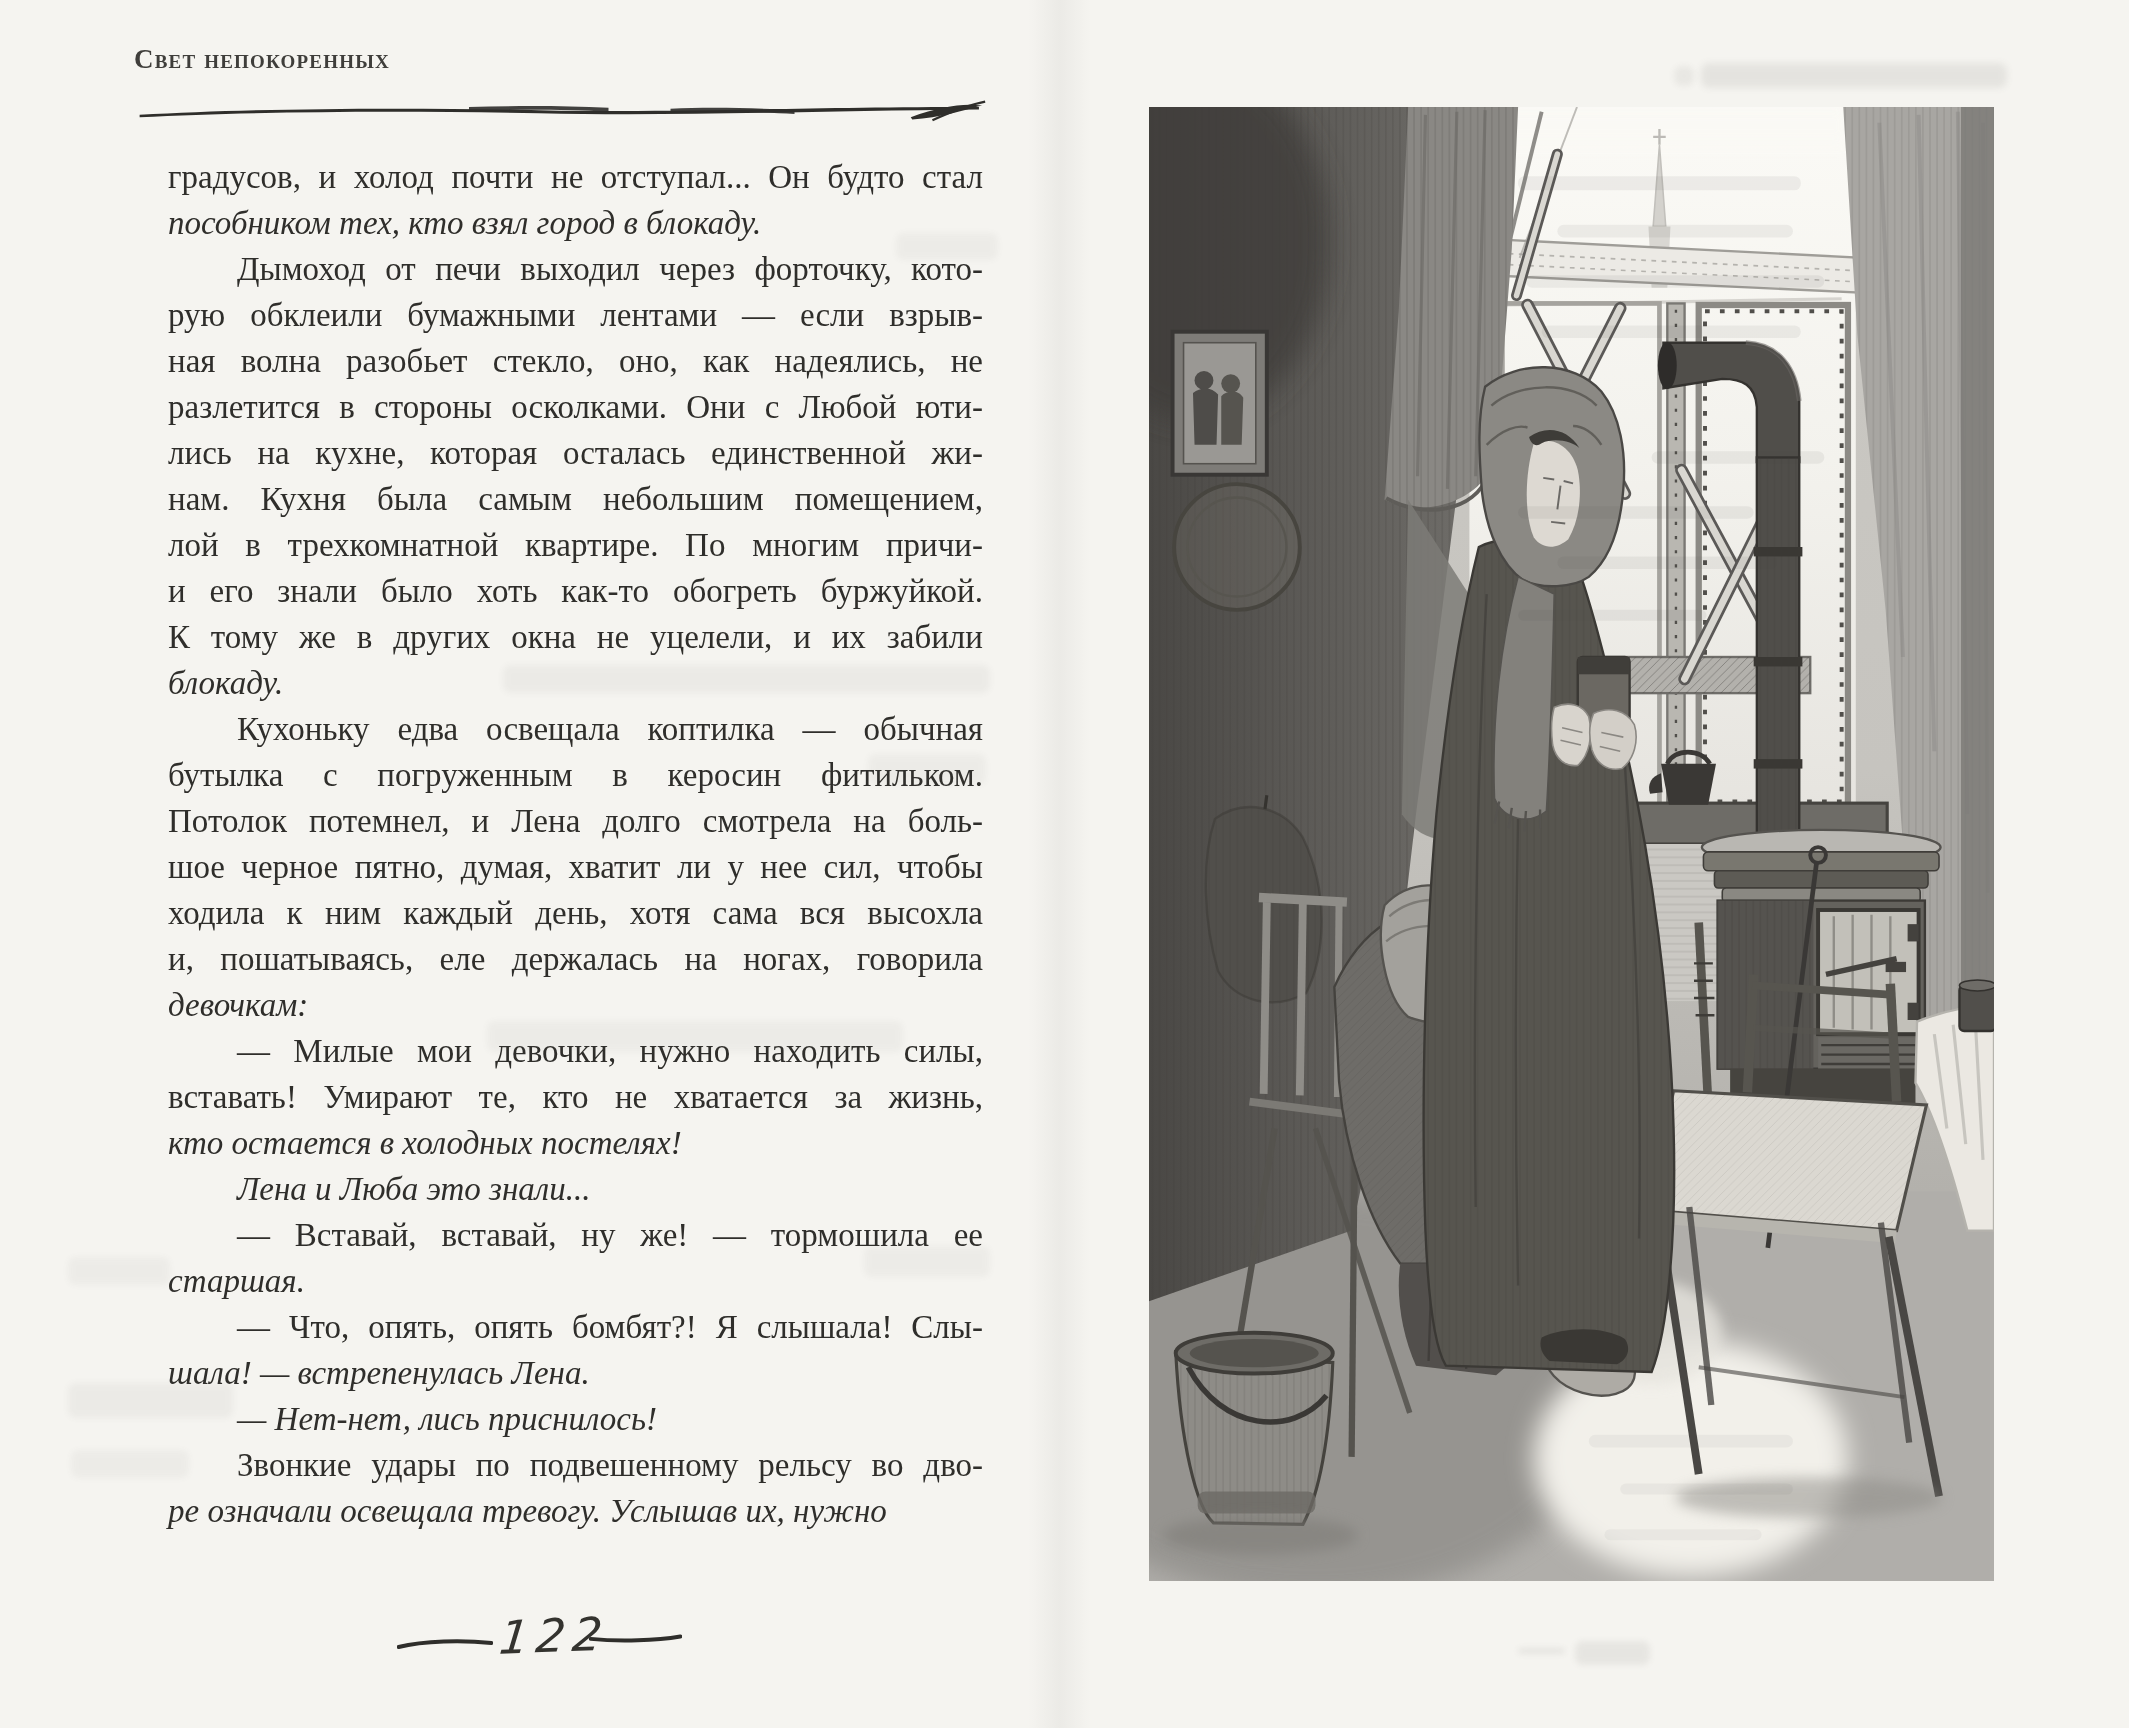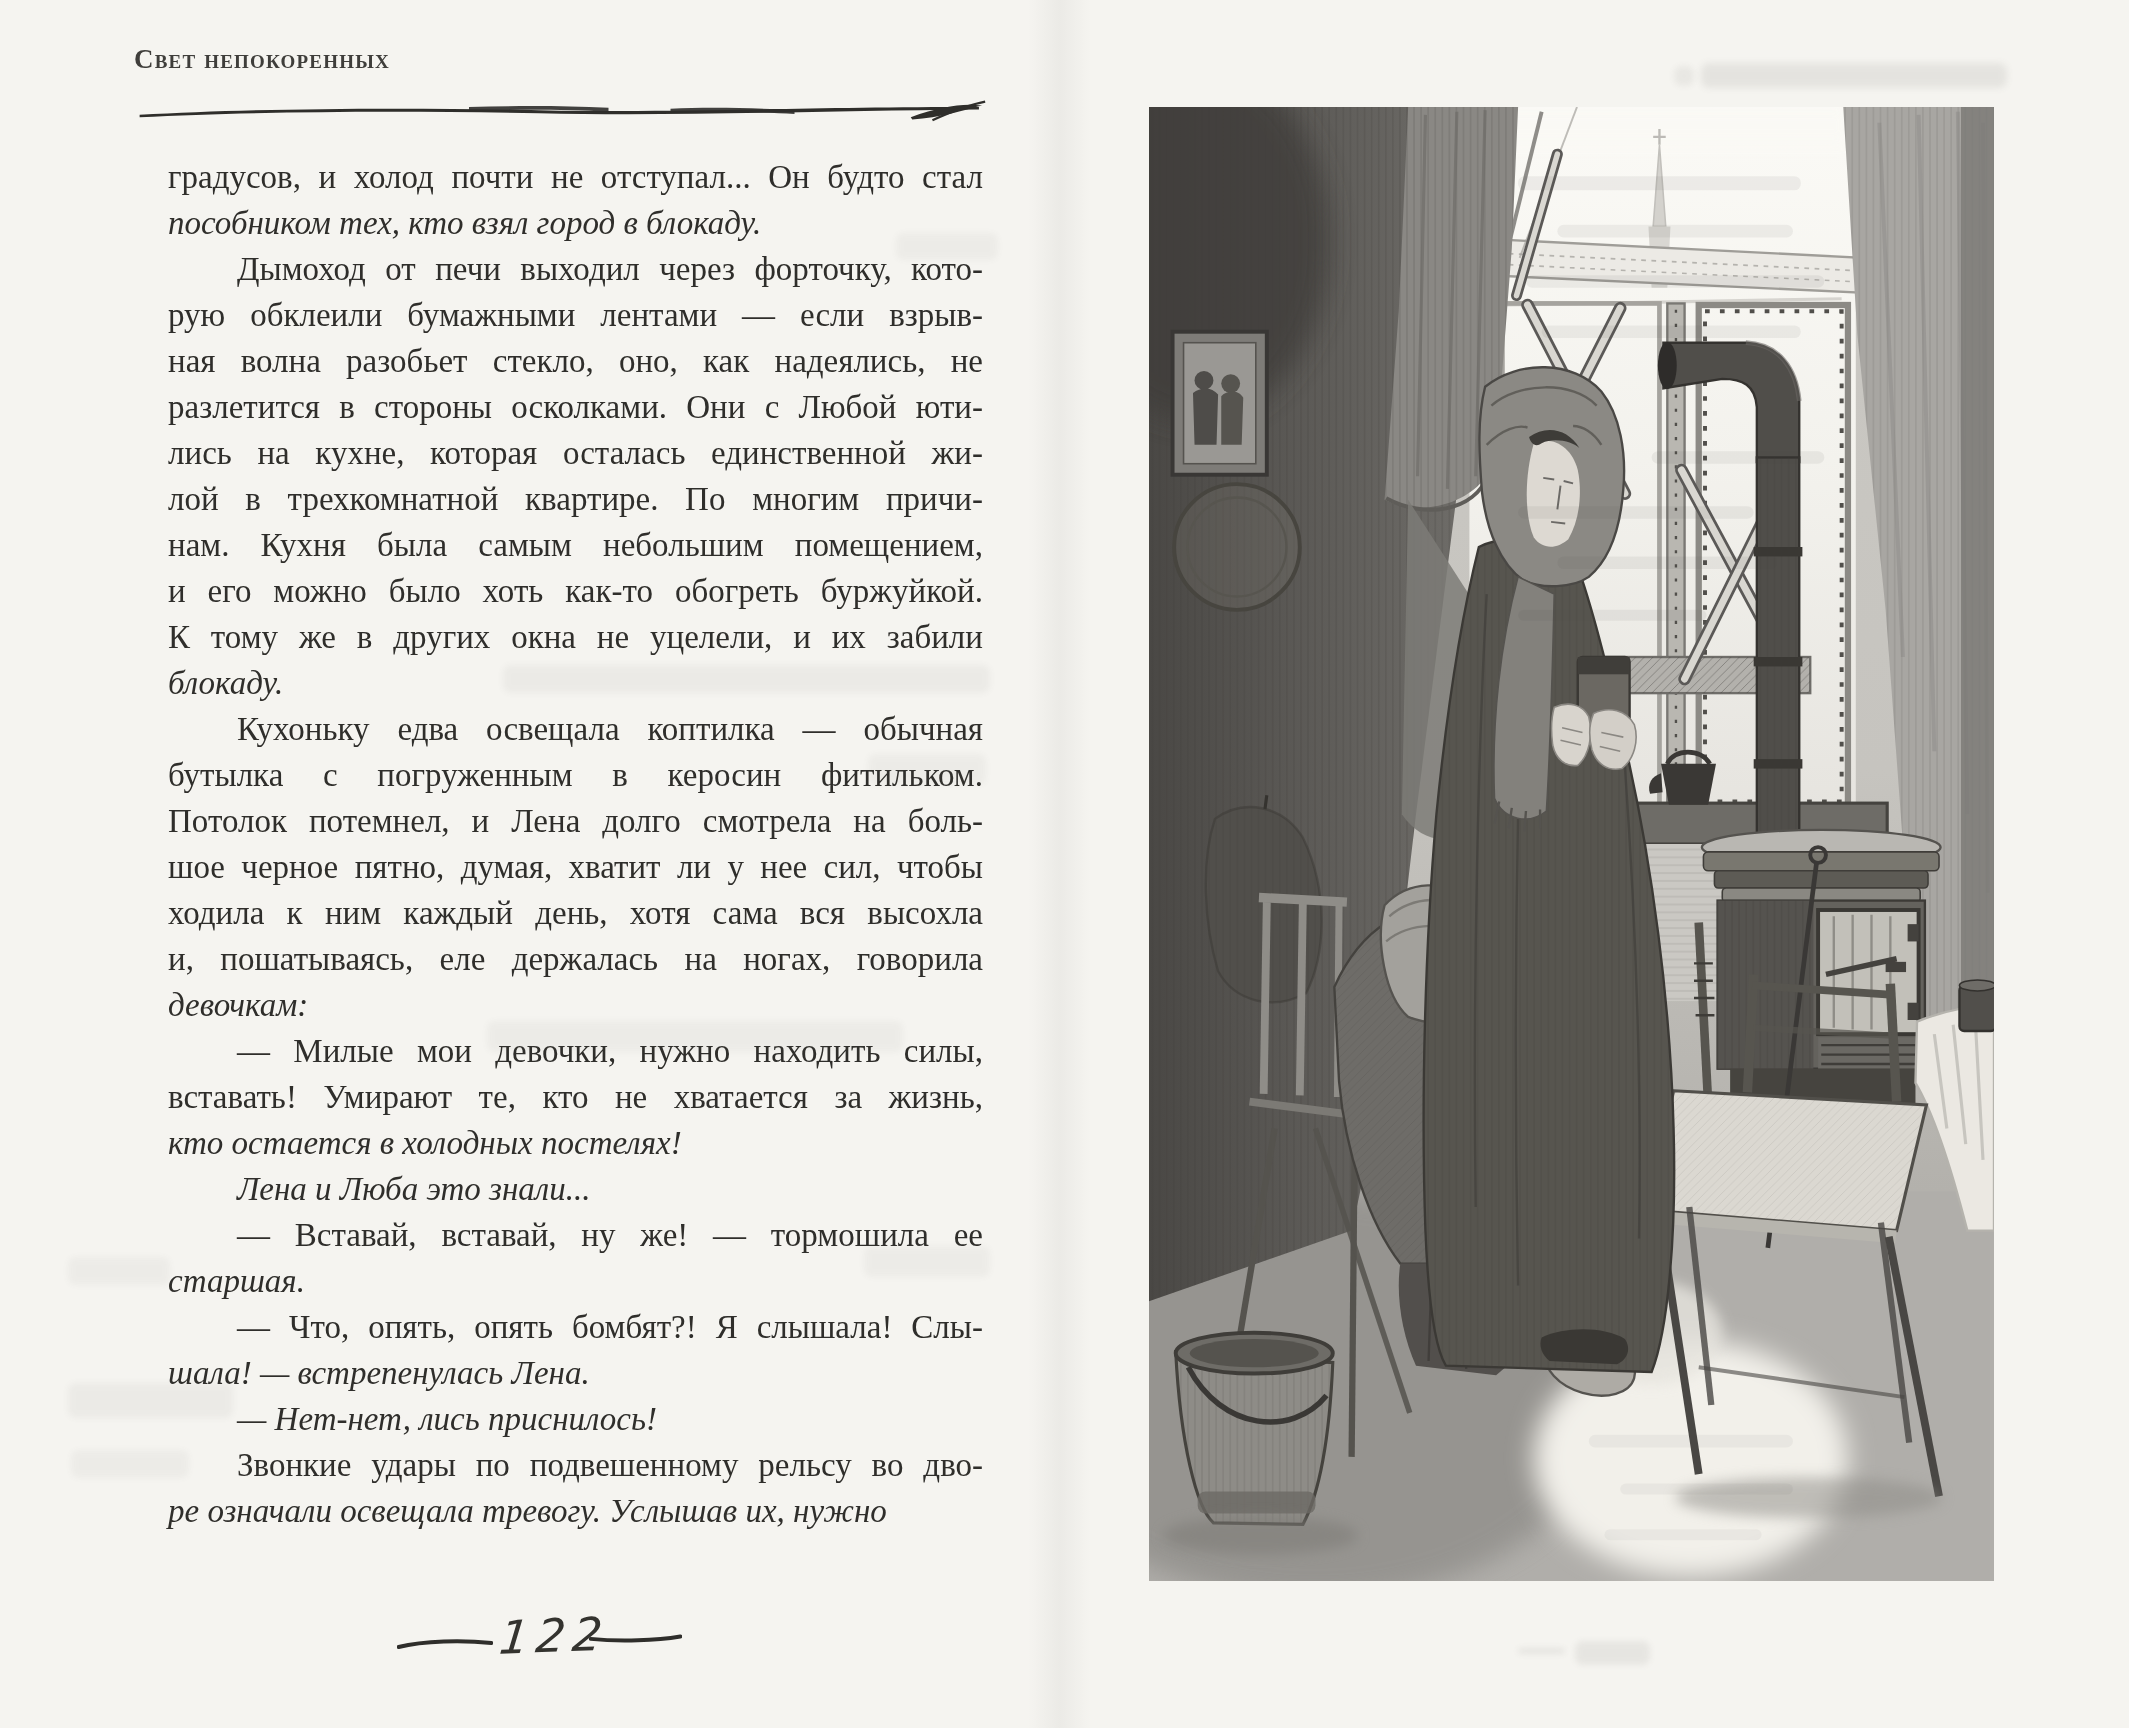--- a/index.html
+++ b/index.html
@@ -58,23 +58,23 @@
 </div>
 
 <div class="body-text">
     <div class="line">градусов, и холод почти не отступал... Он будто стал</div>
     <div class="line para-end">пособником тех, кто взял город в блокаду.</div>
     <div class="line first">Дымоход от печи выходил через форточку, кото-</div>
     <div class="line">рую обклеили бумажными лентами — если взрыв-</div>
     <div class="line">ная волна разобьет стекло, оно, как надеялись, не</div>
     <div class="line">разлетится в стороны осколками. Они с Любой юти-</div>
     <div class="line">лись на кухне, которая осталась единственной жи-</div>
+    <div class="line">нам. Кухня была самым небольшим помещением,</div>
     <div class="line">лой в трехкомнатной квартире. По многим причи-</div>
-    <div class="line">нам. Кухня была самым небольшим помещением,</div>
-    <div class="line">и его можно было хоть как-то обогреть буржуйкой.</div>
+    <div class="line">и его знали было хоть как-то обогреть буржуйкой.</div>
     <div class="line">К тому же в других окна не уцелели, и их забили</div>
     <div class="line para-end">блокаду.</div>
     <div class="line first">Кухоньку едва освещала коптилка — обычная</div>
     <div class="line">бутылка с погруженным в керосин фитильком.</div>
     <div class="line">Потолок потемнел, и Лена долго смотрела на боль-</div>
     <div class="line">шое черное пятно, думая, хватит ли у нее сил, чтобы</div>
     <div class="line">ходила к ним каждый день, хотя сама вся высохла</div>
     <div class="line">и, пошатываясь, еле держалась на ногах, говорила</div>
     <div class="line para-end">девочкам:</div>
     <div class="line first">— Милые мои девочки, нужно находить силы,</div>

